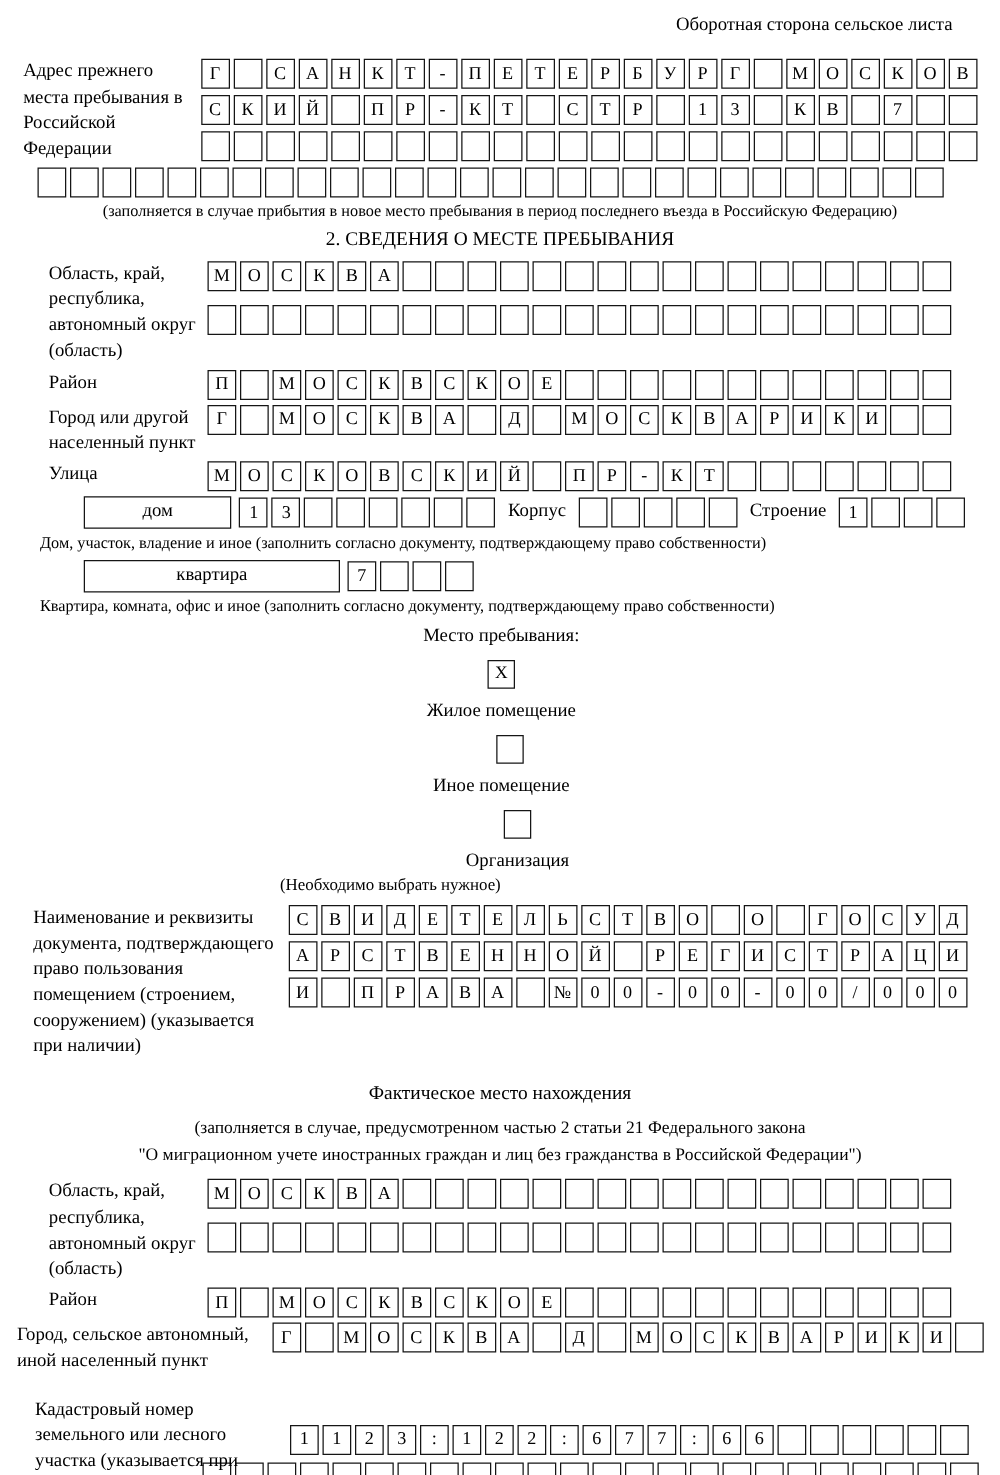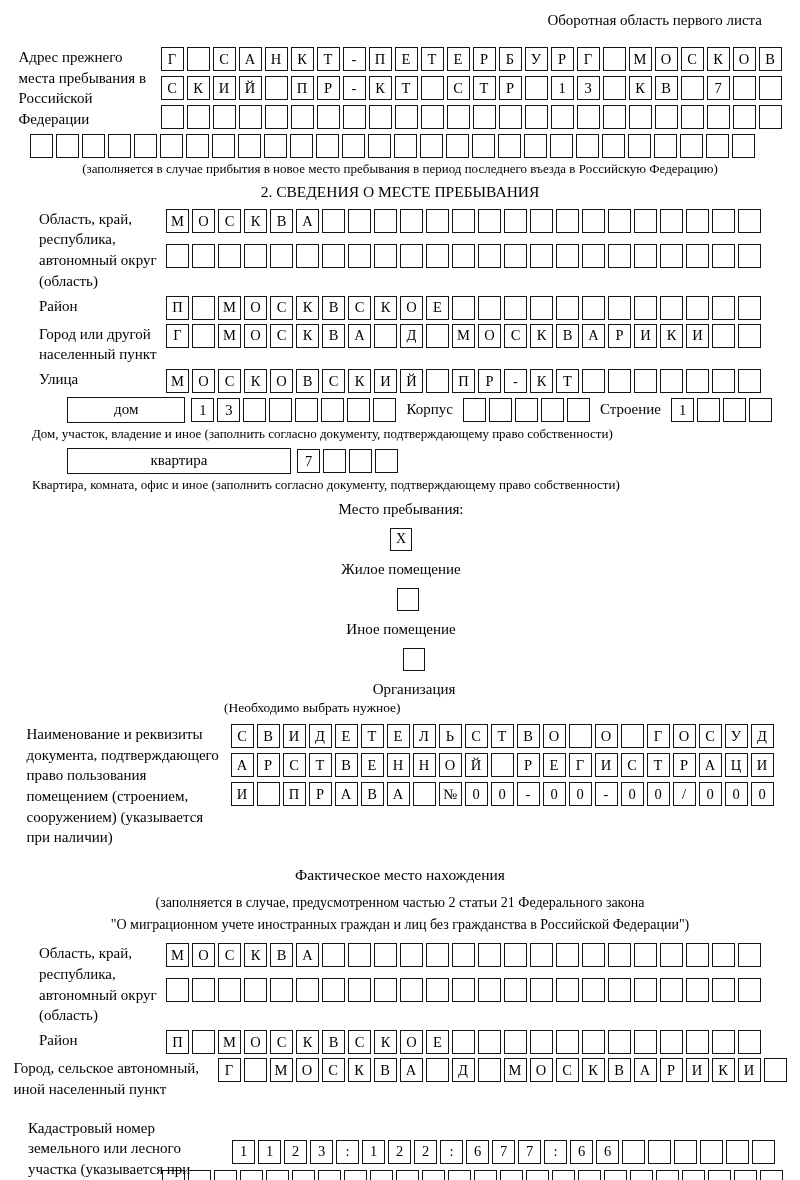--- a/index.html
+++ b/index.html
@@ -48,21 +48,21 @@
     box-sizing:border-box;width:362px;height:176px;
     border:2px solid #000;margin:6px 0 6px 365px;background:#fff;
   }
   .fact-captions{font-size:14px;text-align:center;line-height:1.55;margin-bottom:8px;}
 </style>
 </head>
 <body>
 
 <div class="page">
 
-  <div class="header-note">Оборотная область первого листа</div>
+  <div class="header-note">Оборотная сторона сельское листа</div>
 
   <div class="field">
     <div class="field-label">Адрес прежнего места пребывания в Российской Федерации</div>
     <div class="rows">
       <div class="cells">
           <span class="cell">Г</span>
           <span class="cell"></span>
           <span class="cell">С</span>
           <span class="cell">А</span>
           <span class="cell">Н</span>
@@ -341,21 +341,21 @@
     <span class="cells">
         <span class="cell">1</span>
         <span class="cell"></span>
         <span class="cell"></span>
         <span class="cell"></span>
       </span>
   </div>
   <div class="caption left">Дом, участок, владение и иное (заполнить согласно документу, подтверждающему право собственности)</div>
 
   <div class="apt-row">
-    <span class="type-rect" style="width:224px;">квартира</span>
+    <span class="type-rect" style="width:205px;">квартира</span>
     <span class="cells">
         <span class="cell">7</span>
         <span class="cell"></span>
         <span class="cell"></span>
         <span class="cell"></span>
       </span>
   </div>
   <div class="caption left">Квартира, комната, офис и иное (заполнить согласно документу, подтверждающему право собственности)</div>
 
   <div class="stay-row">

